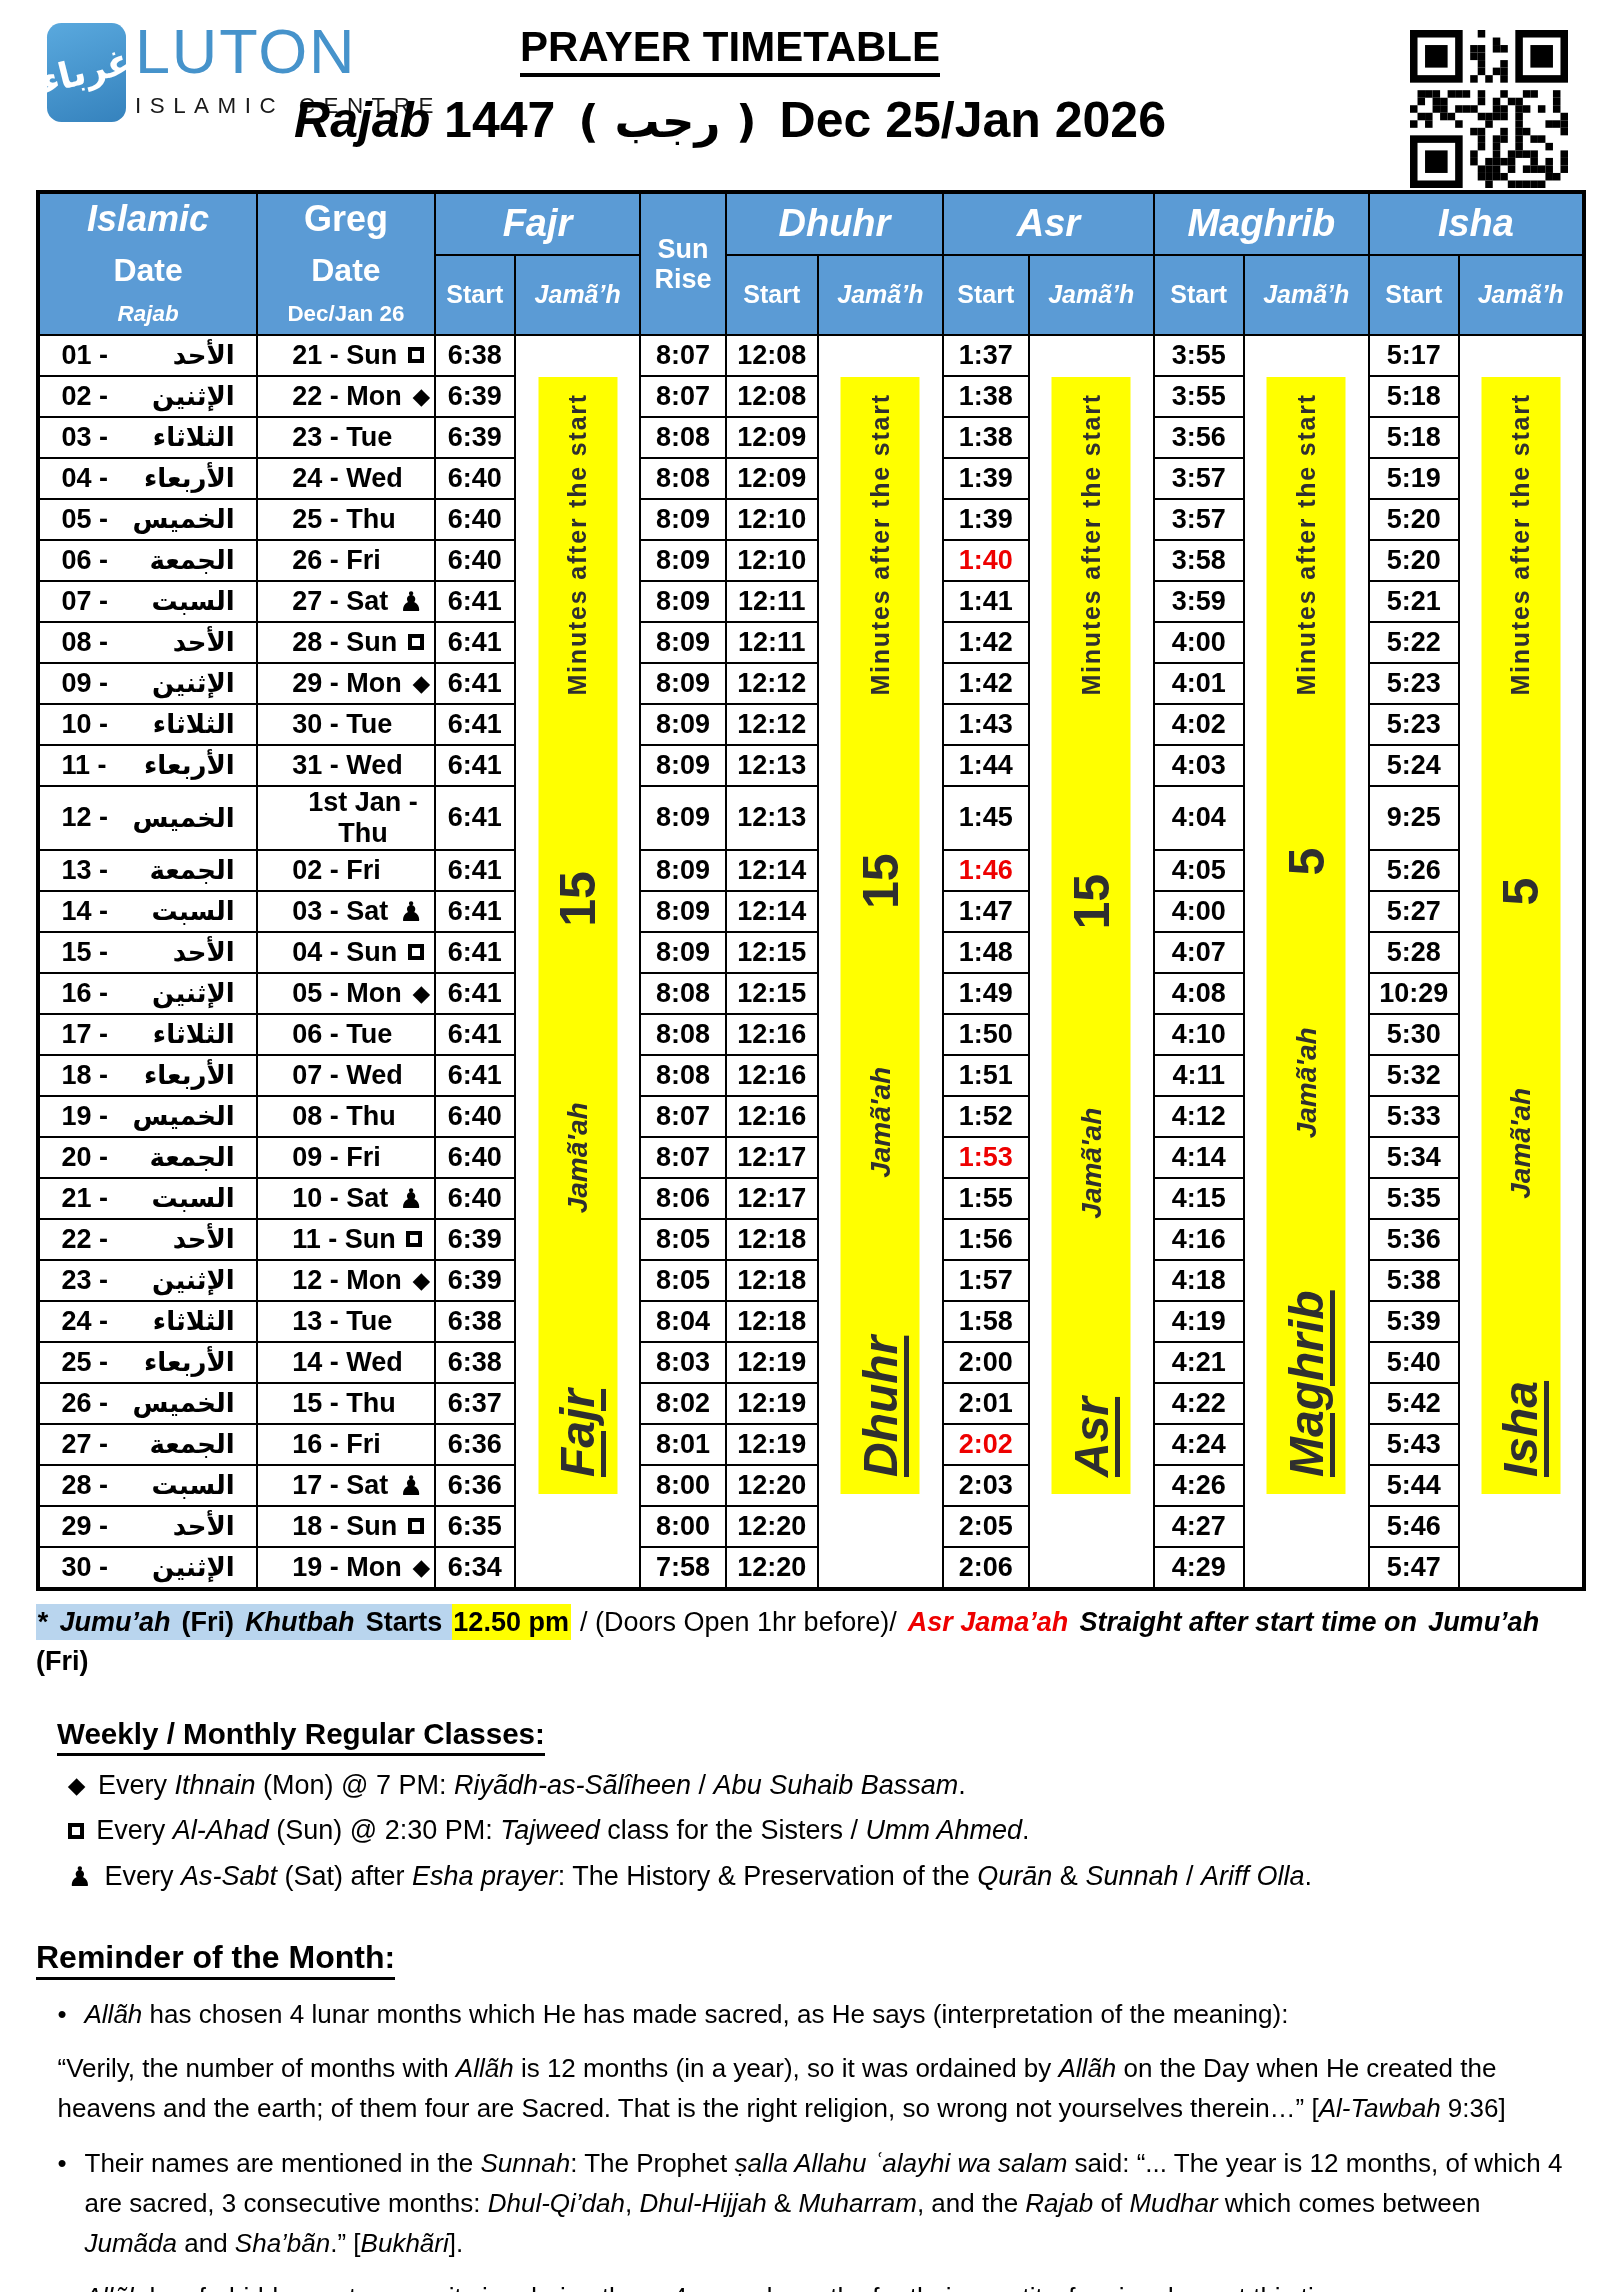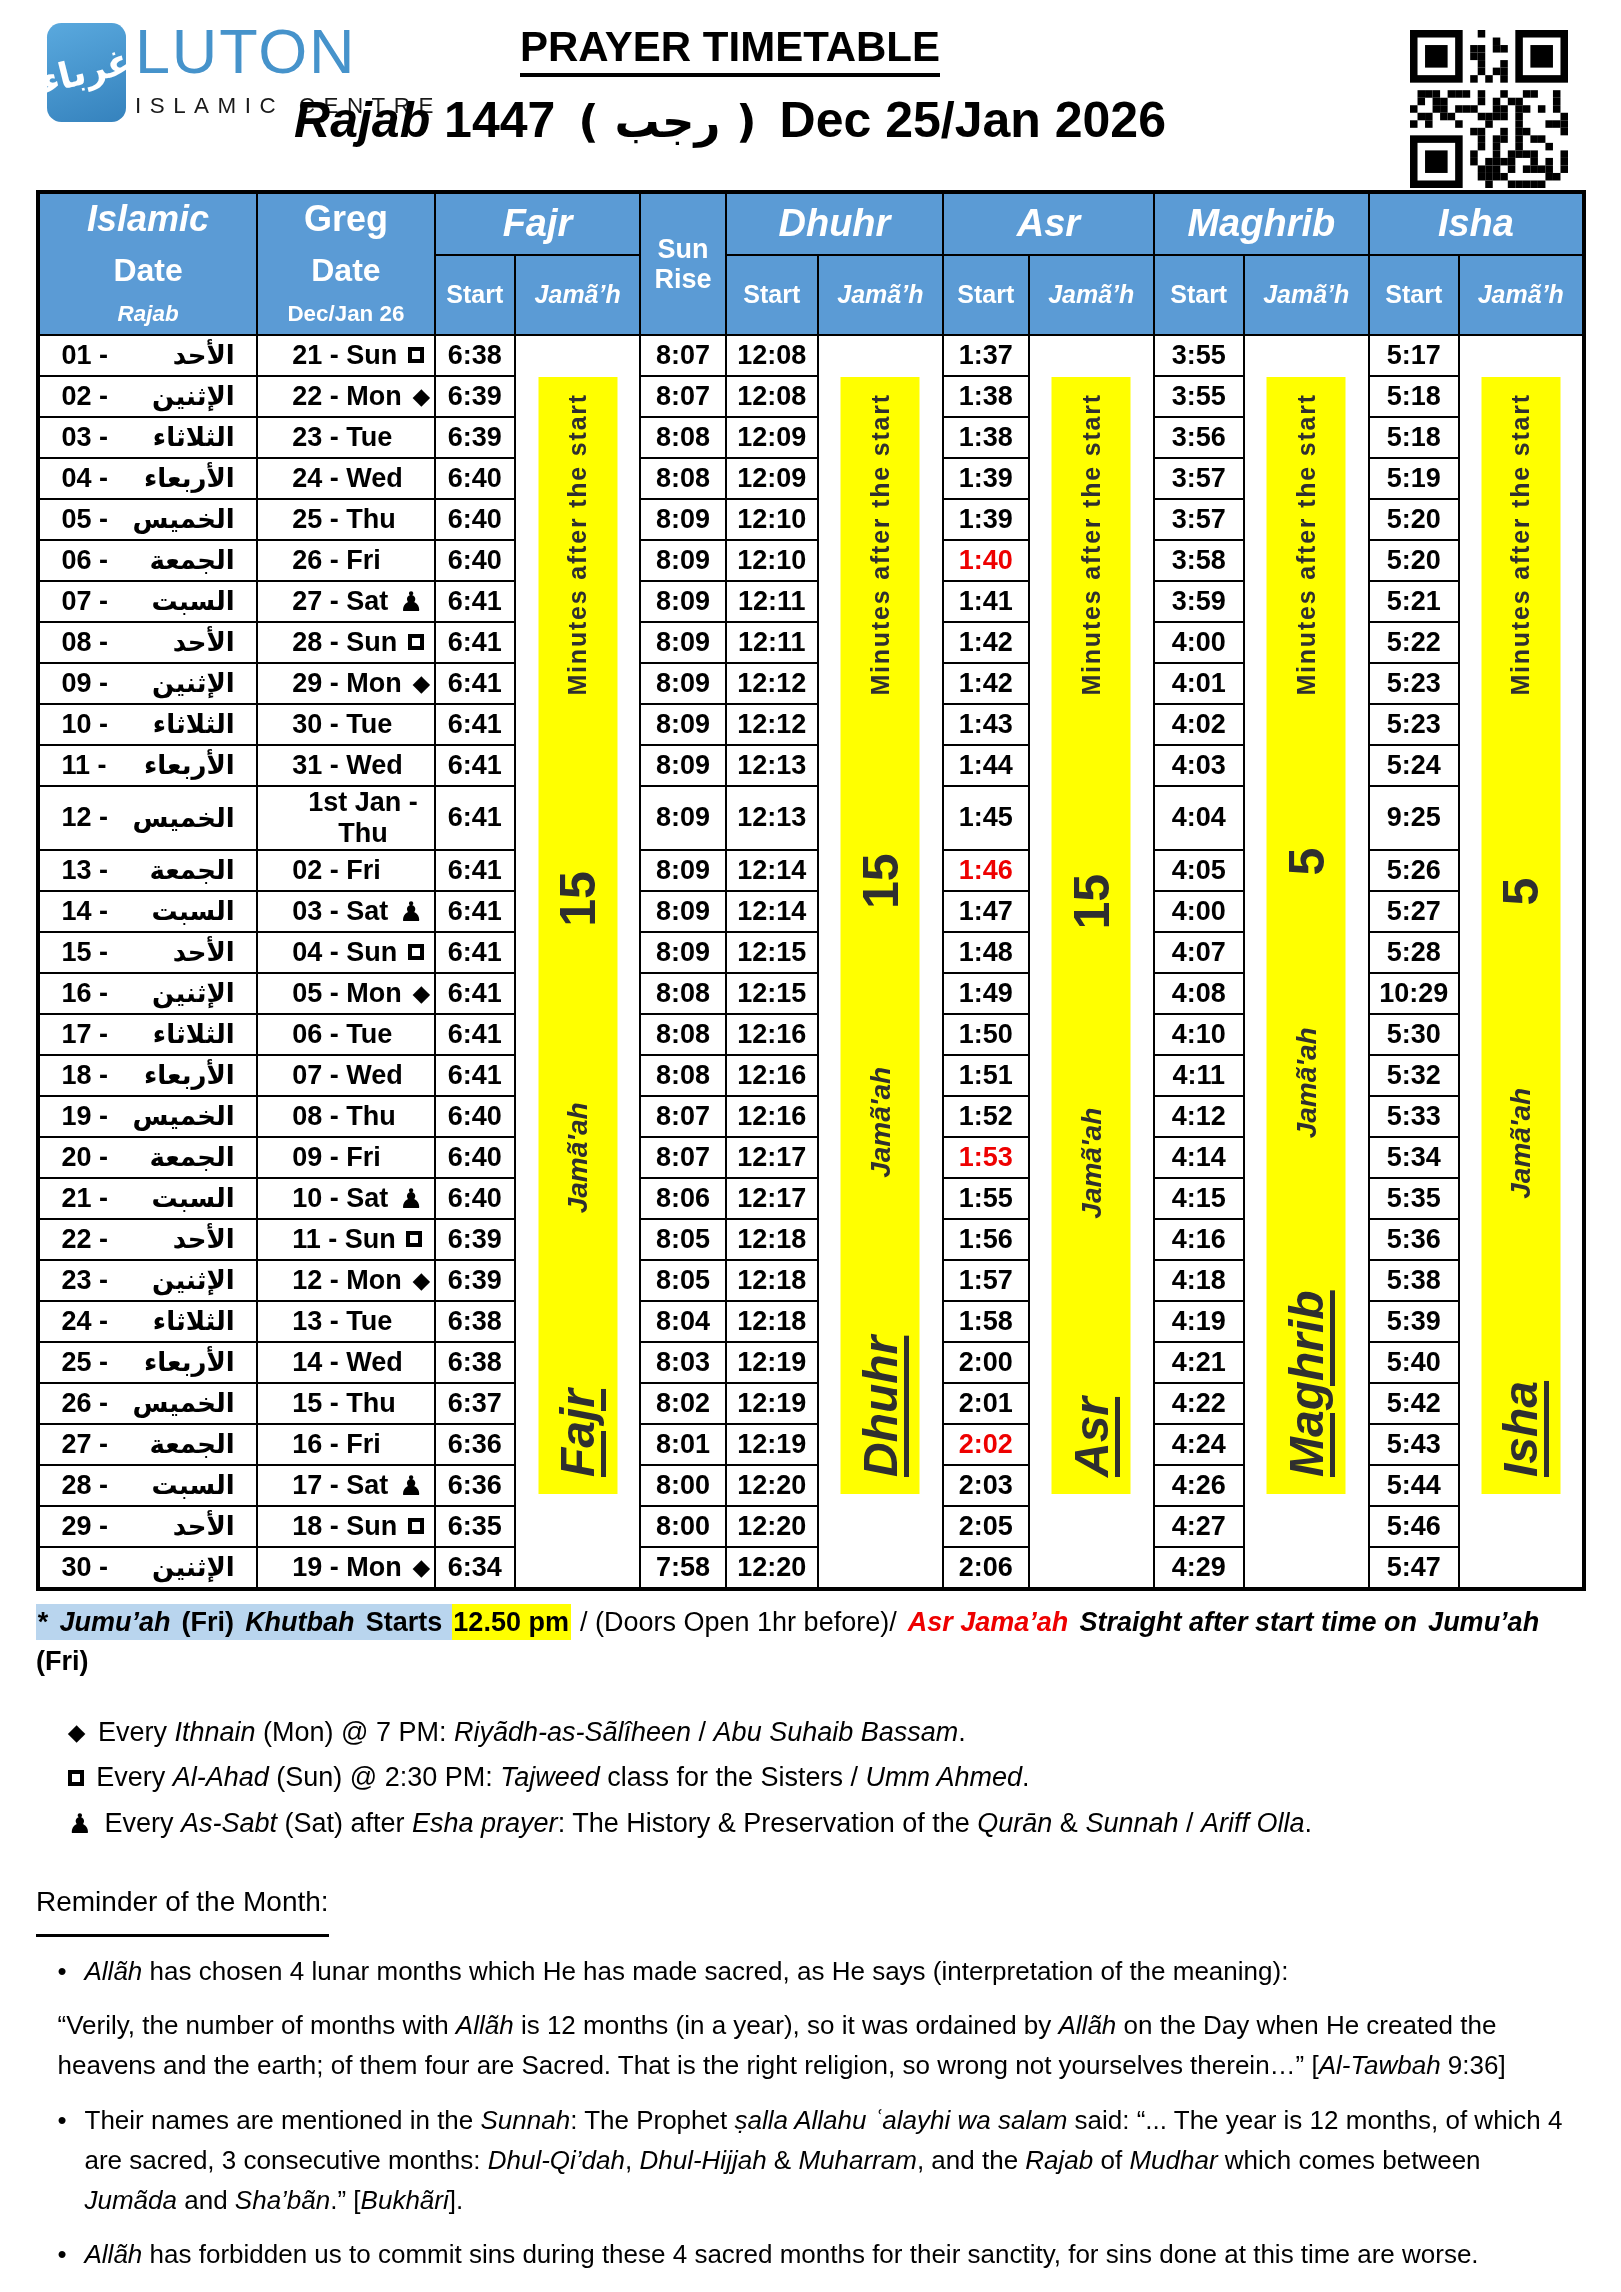--- a/index.html
+++ b/index.html
@@ -80,21 +80,21 @@
 
   
   .jnote{margin:12.5px 36px 0 36px;font-size:27px;line-height:39px;}
   .jnote span{padding:2.7px 1.8px;}
 
   .classes{margin:36px 0 0 57px;}
   .classes-h{display:inline-block;font-size:29.6px;font-weight:700;border-bottom:3.6px solid #000;padding-bottom:1.8px;}
   .cls-item{margin:14.3px 0 0 10.7px;font-size:27px;display:flex;align-items:center;gap:12.5px;}
 
   .reminder{margin:47px 0 0 36px;}
-  .reminder-h{display:inline-block;font-size:28px;font-weight:400;border-bottom:3.6px solid #000;padding-bottom:16px;}
+  .reminder-h{display:inline-block;font-size:32px;font-weight:700;border-bottom:3.6px solid #000;padding-bottom:1px;}
   .rem-item{display:flex;margin:14.3px 0 0 21.5px;font-size:26px;line-height:40px;max-width:1522px;}
   .rem-item .bullet{width:27px;flex:0 0 27px;}
   .rem-item.nobullet{}
   .rem-item .txt{flex:1;}
 </style>
 </head>
 <body>
 
 <header>
   <div class="logo">
@@ -930,20 +930,21 @@
         <td>2:06</td>
         <td>4:29</td>
         <td>5:47</td>
       </tr>
     </tbody>
 </table>
 
 <div class="jnote" id="jnote"><span class="fw bg-blue">* </span><span class="fw it bg-blue">Jumu’ah</span><span class="fw bg-blue"> (Fri) </span><span class="fw it bg-blue">Khutbah</span><span class="fw bg-blue"> Starts </span><span class="fw bg-yellow">12.50 pm</span><span class=""> / (Doors Open 1hr before)/ </span><span class="fw it red">Asr Jama’ah</span><span class="fw it"> Straight after start time on </span><span class="fw it">Jumu’ah</span><span class="fw"> (Fri)</span></div>
 
 <div class="classes">
+  <div class="classes-h">Weekly / Monthly Regular Classes:</div>
   <div id="clslist">
       <div class="cls-item">
         <span class="sym sym-mon">◆</span>
         <span><span class="">Every </span><span class="it">Ithnain</span><span class=""> (Mon) @ 7 PM: </span><span class="it">Riyãdh-as-Sãlîheen</span><span class=""> / </span><span class="it">Abu Suhaib Bassam</span><span class="">.</span></span>
       </div>
       <div class="cls-item">
         <span class="sym sym-sun"></span>
         <span><span class="">Every </span><span class="it">Al-Ahad</span><span class=""> (Sun) @ 2:30 PM: </span><span class="it">Tajweed</span><span class=""> class for the Sisters / </span><span class="it">Umm Ahmed</span><span class="">.</span></span>
       </div>
       <div class="cls-item">

